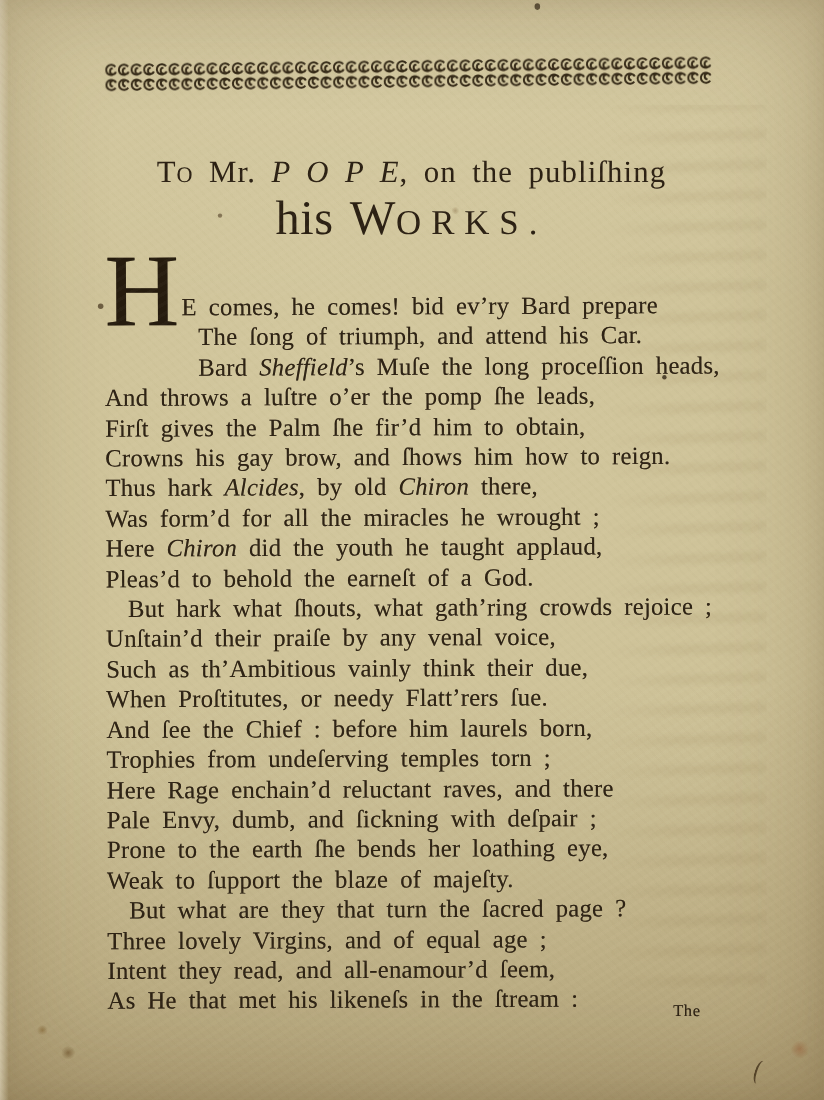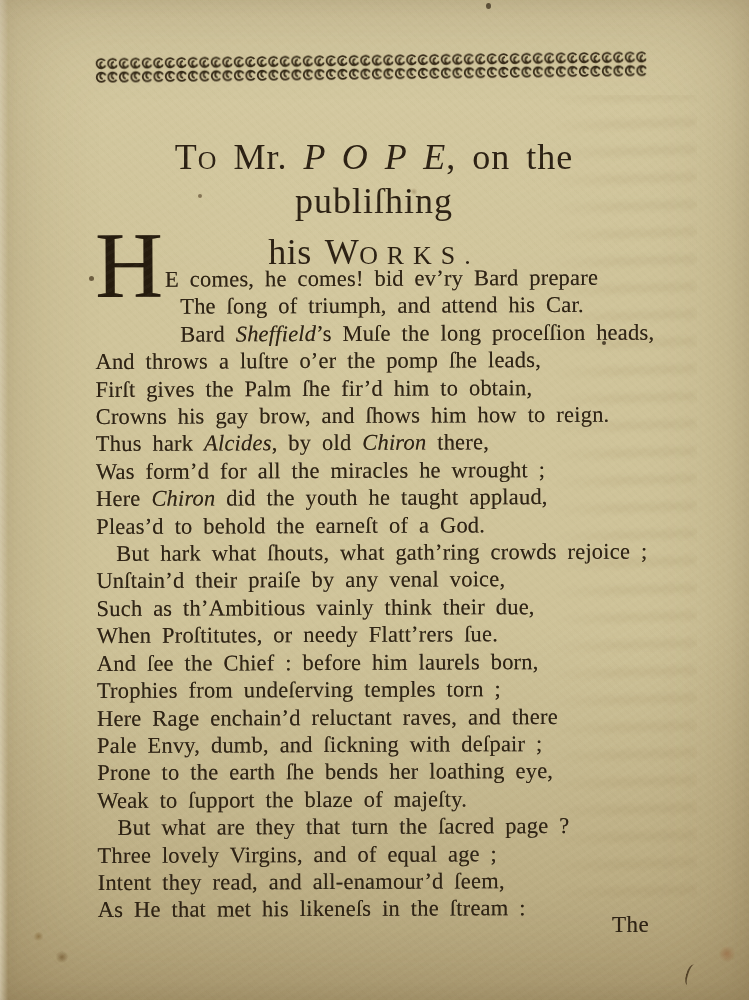--- a/index.html
+++ b/index.html
@@ -20,38 +20,38 @@
   .grain{position:absolute;inset:0;pointer-events:none;opacity:.5;
     background-image:
       repeating-linear-gradient(47deg,rgba(120,100,60,.04) 0 2px,transparent 2px 6px),
       repeating-linear-gradient(-31deg,rgba(255,248,220,.05) 0 3px,transparent 3px 8px);}
 
   .ornament{position:absolute;left:95px;top:57px;width:552px;height:27px;
     transform:rotate(-0.7deg);transform-origin:0 50%;}
 
   .title{position:absolute;left:88px;top:137px;width:572px;text-align:center;
     color:#2b2013;}
-  .title-l1{font-size:36px;line-height:40px;letter-spacing:1px;word-spacing:6px;}
-  .title-l2{font-size:36px;line-height:40px;margin-top:11px;letter-spacing:.5px;word-spacing:4px;}
+  .title-l1{font-size:28px;line-height:40px;letter-spacing:1px;word-spacing:6px;}
+  .title-l2{font-size:44px;line-height:40px;letter-spacing:.5px;word-spacing:4px;}
   .it{font-style:italic;}
   .sc{text-transform:uppercase;font-size:.72em;}
   .sc-sp{text-transform:uppercase;font-size:.72em;letter-spacing:9px;}
 
   .poem{position:absolute;left:95px;top:266px;width:572px;
     font-size:22.5px;line-height:27.4px;color:#2d2214;
     letter-spacing:.2px;word-spacing:5px;
     transform:rotate(-0.25deg);transform-origin:0 0;
     text-shadow:0 0 .5px rgba(46,34,19,.55);}
   .dropcap{position:absolute;left:0;top:-14px;font-size:94px;color:#251b0e;}
   .pline{white-space:nowrap;}
   .pline.indent{padding-left:20px;}
   .pline.dc0{padding-left:70px;}
   .pline.dc1{padding-left:85px;}
 
-  .catchword{position:absolute;left:612px;top:912px;font-size:23px;color:#2d2214;
+  .catchword{position:absolute;left:612px;top:912px;font-size:15px;color:#2d2214;
     letter-spacing:.5px;text-shadow:0 0 .5px rgba(46,34,19,.5);}
 
   .showthrough{position:absolute;left:552px;top:95px;width:145px;height:815px;
     pointer-events:none;opacity:.40;filter:blur(2.5px);
     background:repeating-linear-gradient(178deg,rgba(125,98,55,.20) 0 9px,rgba(125,98,55,0) 9px 27.4px);
     -webkit-mask-image:linear-gradient(90deg,transparent 0,#000 45%);
     mask-image:linear-gradient(90deg,transparent 0,#000 45%);}
 
   .speck{position:absolute;border-radius:50%;pointer-events:none;}
   .speck-a{left:89px;top:276px;width:5px;height:5px;background:rgba(58,42,20,.65);filter:blur(.4px);}

